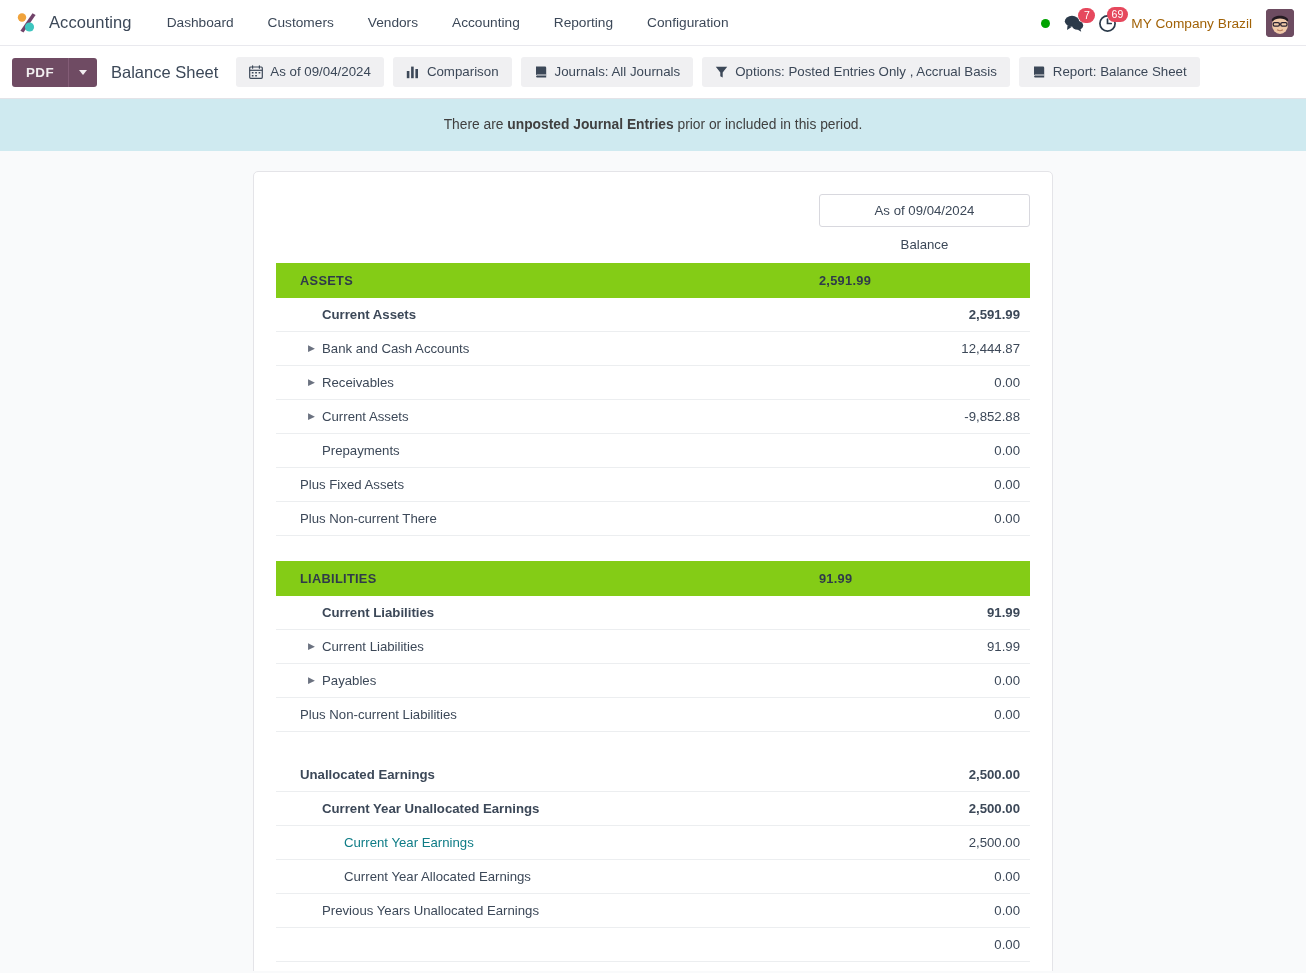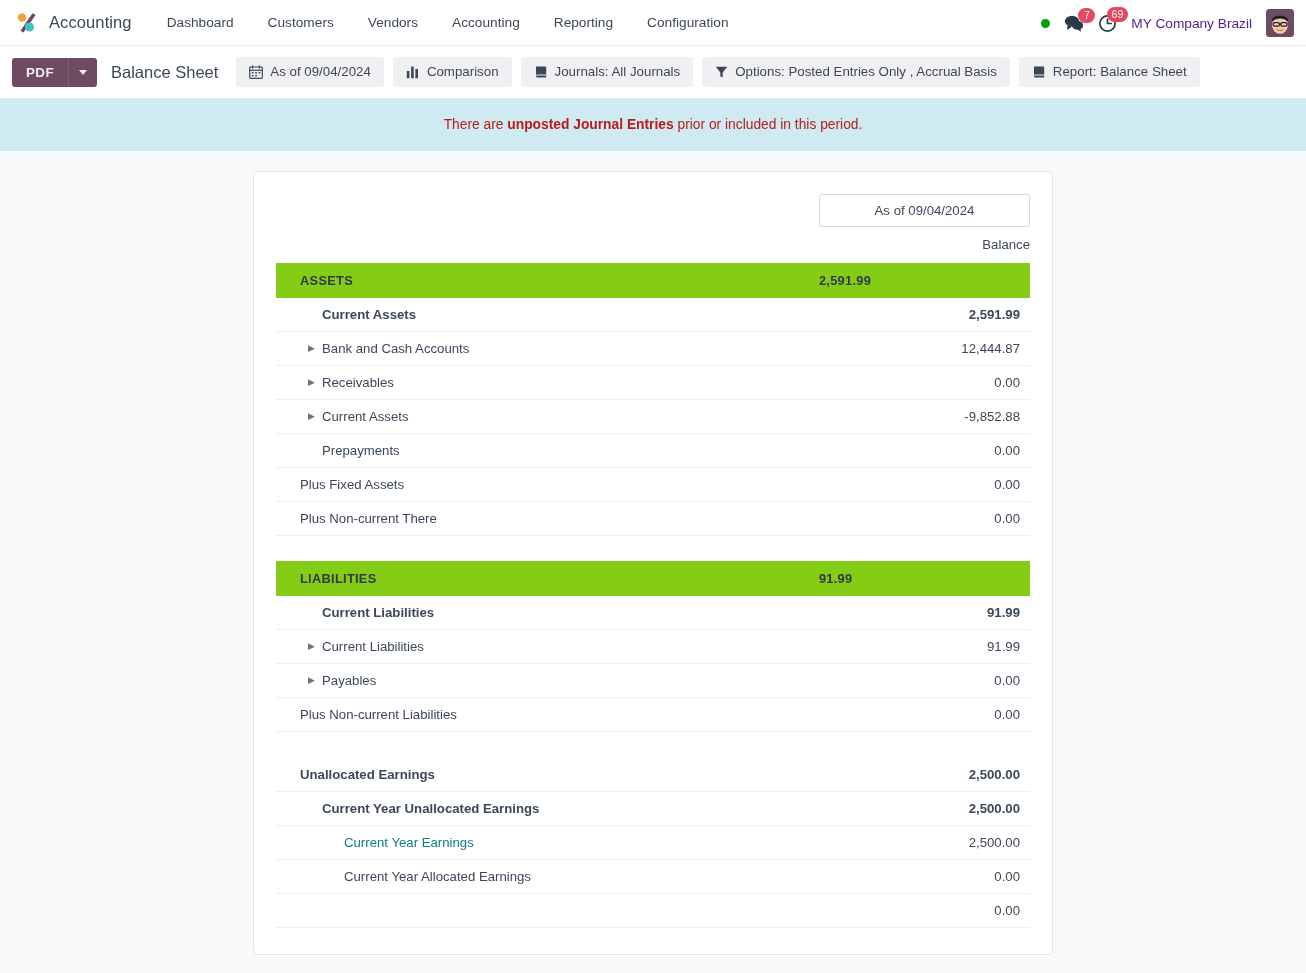--- a/index.html
+++ b/index.html
@@ -38,21 +38,21 @@
   }
   .status-dot { width: 9px; height: 9px; border-radius: 50%; background: #00a300; display:block; }
   .nav-badge-wrap { position: relative; display: flex; align-items: center; cursor: pointer; }
   .badge {
     position: absolute; top: -7px; right: -11px;
     background: #e6485d; color: #fff; font-size: 10.5px; line-height: 1;
     border-radius: 9px; padding: 2.5px 5px; font-weight: 500;
     min-width: 17px; text-align: center;
   }
   .icon-chat svg, .icon-clock svg { display: block; }
-  .company-name { font-size: 13.7px; color: #4c1d95; white-space: nowrap; }
+  .company-name { font-size: 13.7px; color: #a16207; white-space: nowrap; }
   .avatar {
     width: 28px; height: 28px; border-radius: 4px; overflow: hidden;
     background: #6d4c61; display: block; cursor: pointer;
   }
 
   
   .toolbar {
     height: 53px; background: #fff;
     display: flex; align-items: center; gap: 0;
     padding: 0 12px; border-bottom: 1px solid #e3e3e8;
@@ -81,21 +81,21 @@
   .filter-btn {
     background: #f0f0f2; border: none; border-radius: 3px;
     font-size: 13.3px; color: #3c4858; font-family: inherit;
     padding: 8px 13px; cursor: pointer; display: flex; align-items: center;
     gap: 7px; white-space: nowrap; line-height: 1;
   }
   .filter-btn svg { display: block; flex: none; }
 
   
   .alert {
-    background: #cfeaf0; color: #b91c1c;
+    background: #cfeaf0; color: #404040;
     text-align: center; font-size: 13.8px;
     padding: 17px 10px; line-height: 1.3;
   }
   .alert b { font-weight: 700; }
 
   
   .page { padding: 20px 0 0; height: calc(973px - 46px - 53px - 54px); overflow: hidden; }
   .card {
     width: 800px; margin: 0 auto; background: #fff;
     border: 1px solid #e4e4e8; border-radius: 5px;
@@ -106,21 +106,21 @@
   .report td { font-size: 13.2px; color: #3c4858; vertical-align: middle; }
 
   
   .hdr-datecell { padding: 10px 0 0; }
   .date-box {
     border: 1px solid #d8d8de; border-radius: 3px;
     text-align: center; font-size: 13.2px; color: #3c4858;
     padding: 8px 14px; white-space: nowrap;
   }
   .hdr-balance {
-    text-align: right; font-size: 12.8px; color: #3c4858;
+    text-align: center; font-size: 12.8px; color: #3c4858;
     padding: 10px 0 11px; font-weight: 400;
   }
 
   
   tr.row td { border-bottom: 1px solid #eceef0; padding: 9px 0; }
   tr.row td.name { padding-left: 0; }
   tr.row td.val { text-align: right; padding-right: 10px; white-space: nowrap; }
 
   tr.section td {
     background: #84cc16; border-bottom: none;
@@ -454,19 +454,28 @@
           <tr class="row">
             <td class="name">
               <div class="cell-inner" style="padding-left: 54px;">
                 <span class="twisty-spacer"></span>
                 <span class="lbl">Current Year Allocated Earnings</span>
               </div>
             </td>
             <td class="val muted">0.00</td>
           </tr>
           <tr class="row">
+            <td class="name">
+              <div class="cell-inner" style="padding-left: 32px;">
+                <span class="twisty-spacer"></span>
+                <span class="lbl">Previous Years Unallocated Earnings</span>
+              </div>
+            </td>
+            <td class="val muted">0.00</td>
+          </tr>
+          <tr class="row">
             <td class="name"></td>
             <td class="val muted">0.00</td>
           </tr>
         </tbody>
     </table>
   </div>
 </div>
 
 </body></html>

